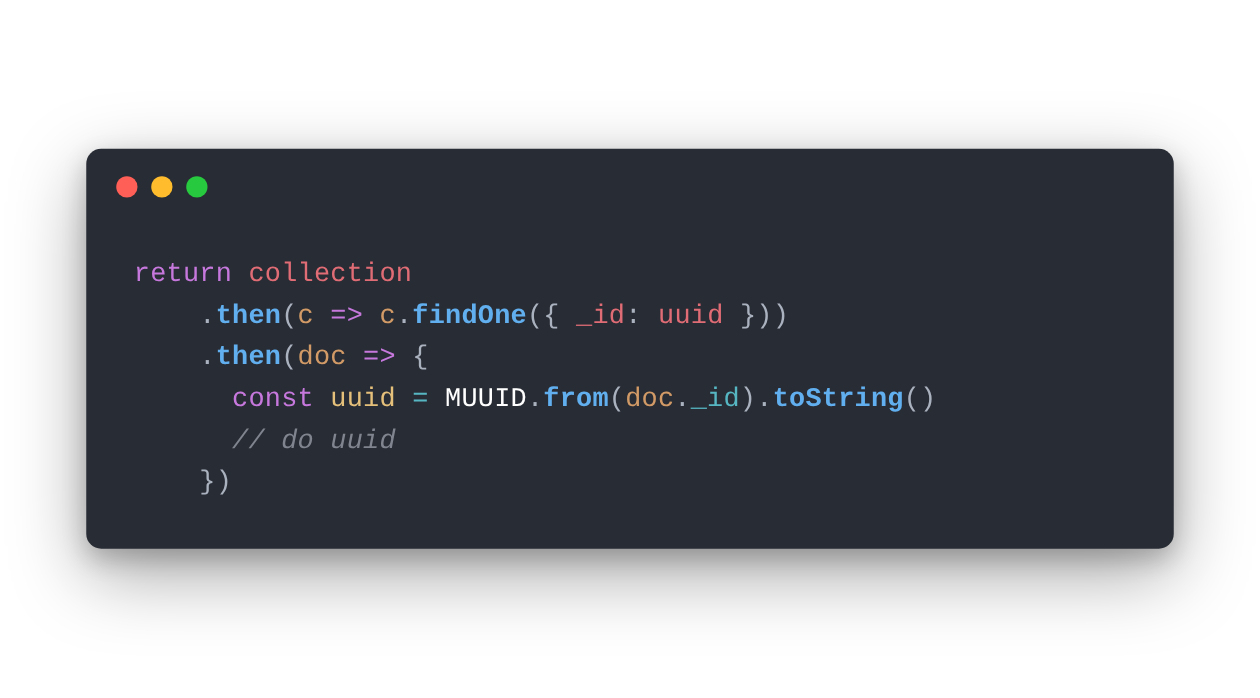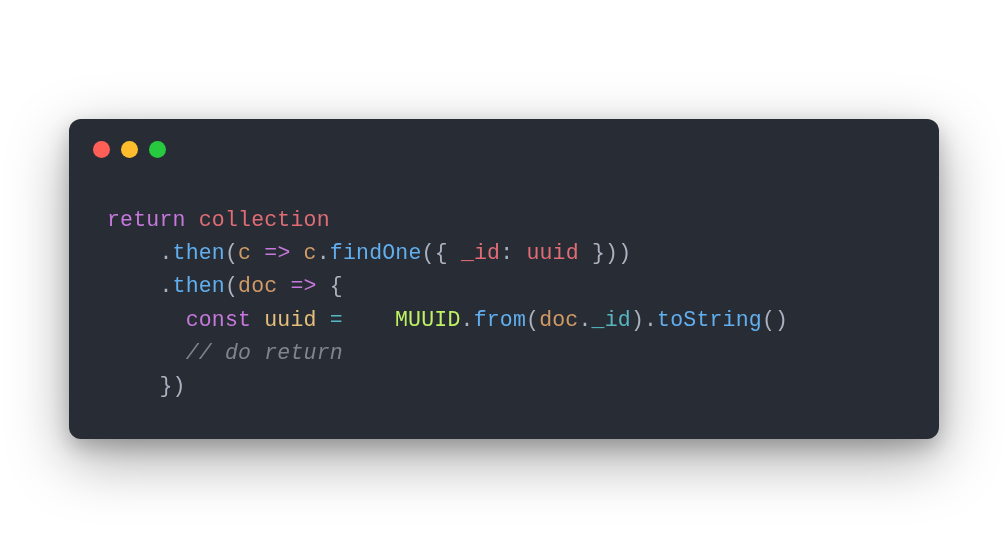--- a/index.html
+++ b/index.html
@@ -43,39 +43,39 @@
       font-size: 21.5px;
       line-height: 1.55;
       font-weight: 400;
       white-space: pre;
       color: #abb2bf;
       letter-spacing: 0.2px;
     }
     .kw-return { color: #c678dd; }
     .ident-collection { color: #e06c75; margin-top: 23px; }
     .punct { color: #abb2bf; }
-    .method { color: #61afef; }
+    .method { color: #61afef; font-weight: bold; }
     .param { color: #d19a66; }
     .arrow { color: #c678dd; }
     .obj-key { color: #e06c75; }
     .kw-const { color: #c678dd; text-align: right; }
     .var-name { color: #e5c07b; }
     .op-eq { color: #56b6c2; }
-    .class-name { color: #bef264; margin-left: 39px; }
+    .class-name { color: #ffffff; }
     .prop-cyan { color: #56b6c2; }
     .comment { color: #7f848e; font-style: italic; }
   </style>
 </head>
 <body>
 
 <div class="window">
   <div class="titlebar">
     <div class="dot dot-red"></div>
     <div class="dot dot-yellow"></div>
     <div class="dot dot-green"></div>
   </div>
   <div class="code"><span class="kw-return">return</span> <span class="ident-collection">collection</span>
 <span>    </span><span class="punct">.</span><span class="method">then</span><span class="punct">(</span><span class="param">c</span> <span class="arrow">=&gt;</span> <span class="param">c</span><span class="punct">.</span><span class="method">findOne</span><span class="punct">(</span><span class="punct">{ </span><span class="obj-key">_id</span><span class="punct">: </span><span class="obj-key">uuid</span><span class="punct"> }</span><span class="punct">)</span><span class="punct">)</span>
 <span>    </span><span class="punct">.</span><span class="method">then</span><span class="punct">(</span><span class="param">doc</span> <span class="arrow">=&gt;</span> <span class="punct">{</span>
 <span>      </span><span class="kw-const">const</span> <span class="var-name">uuid</span> <span class="op-eq">=</span> <span class="class-name">MUUID</span><span class="punct">.</span><span class="method">from</span><span class="punct">(</span><span class="param">doc</span><span class="punct">.</span><span class="prop-cyan">_id</span><span class="punct">)</span><span class="punct">.</span><span class="method">toString</span><span class="punct">(</span><span class="punct">)</span>
-<span>      </span><span class="comment">// do return</span>
+<span>      </span><span class="comment">// do uuid</span>
 <span>    </span><span class="punct">}</span><span class="punct">)</span></div>
 </div>
 
 </body></html>

